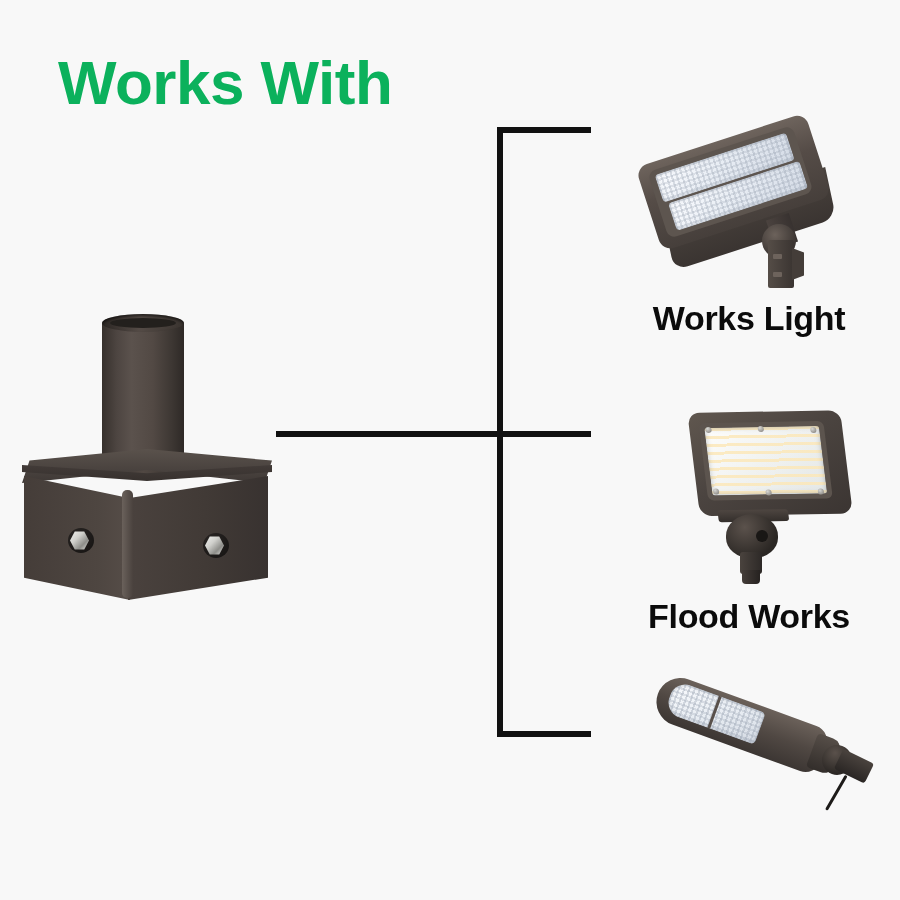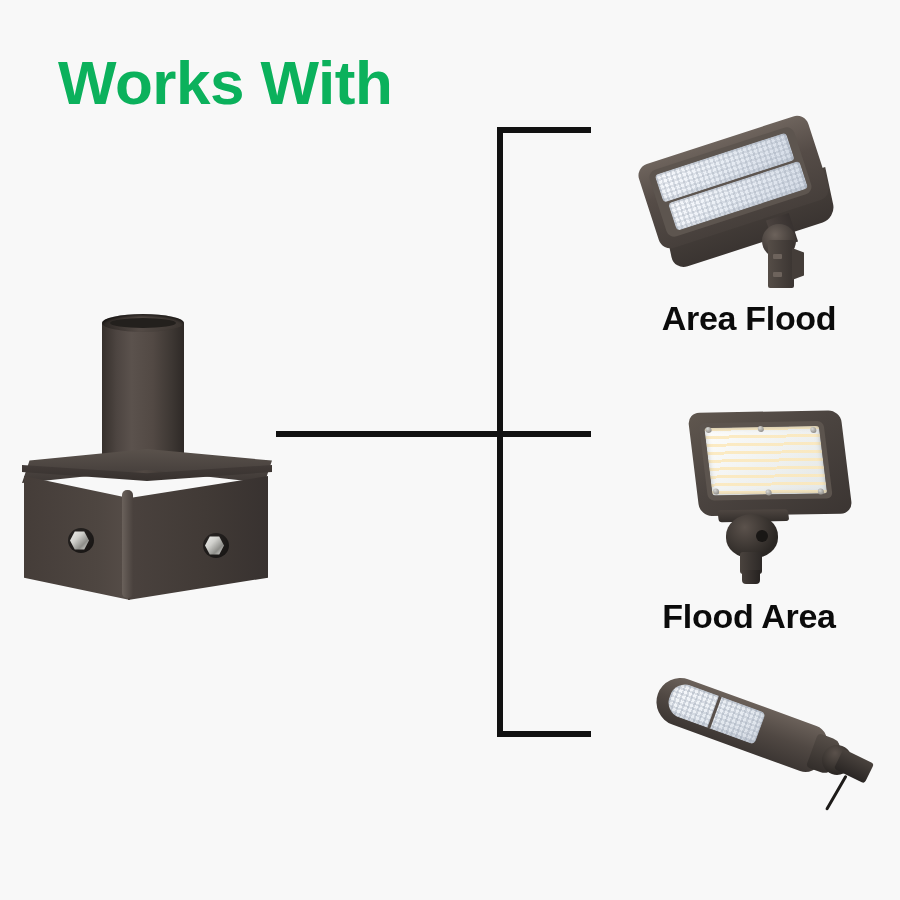--- a/index.html
+++ b/index.html
@@ -401,42 +401,42 @@
       </div>
     </div>
     <div class="al-arm"></div>
     <div class="al-knuckle"></div>
     <div class="al-pole"></div>
     <div class="al-pole-tab"></div>
     <div class="al-screw" style="left:129px; top:142px;"></div>
     <div class="al-screw" style="left:129px; top:160px;"></div>
   </div>
 
-  <div class="label label-area">Area Flood</div>
+  <div class="label label-area">Works Light</div>
 
   <div class="product floodlight">
     <div class="fl-tilt">
       <div class="fl-housing"></div>
       <div class="fl-lensframe">
         <div class="fl-lens"></div>
         <div class="fl-screw" style="left:6px;  top:4px;"></div>
         <div class="fl-screw" style="left:58px; top:4px;"></div>
         <div class="fl-screw" style="left:110px;top:6px;"></div>
         <div class="fl-screw" style="left:6px;  top:66px;"></div>
         <div class="fl-screw" style="left:58px; top:68px;"></div>
         <div class="fl-screw" style="left:110px;top:68px;"></div>
       </div>
       <div class="fl-yoke-bar"></div>
     </div>
     <div class="fl-knuckle"></div>
     <div class="fl-stem"></div>
     <div class="fl-nipple"></div>
   </div>
 
-  <div class="label label-flood">Flood Area</div>
+  <div class="label label-flood">Flood Works</div>
 
   <div class="product shoebox">
     <div class="sb-tilt">
       <div class="sb-housing"></div>
       <div class="sb-lens"></div>
       <div class="sb-lens-split"></div>
       <div class="sb-tailcap"></div>
       <div class="sb-knuckle"></div>
       <div class="sb-mount"></div>
       <div class="sb-wire"></div>

